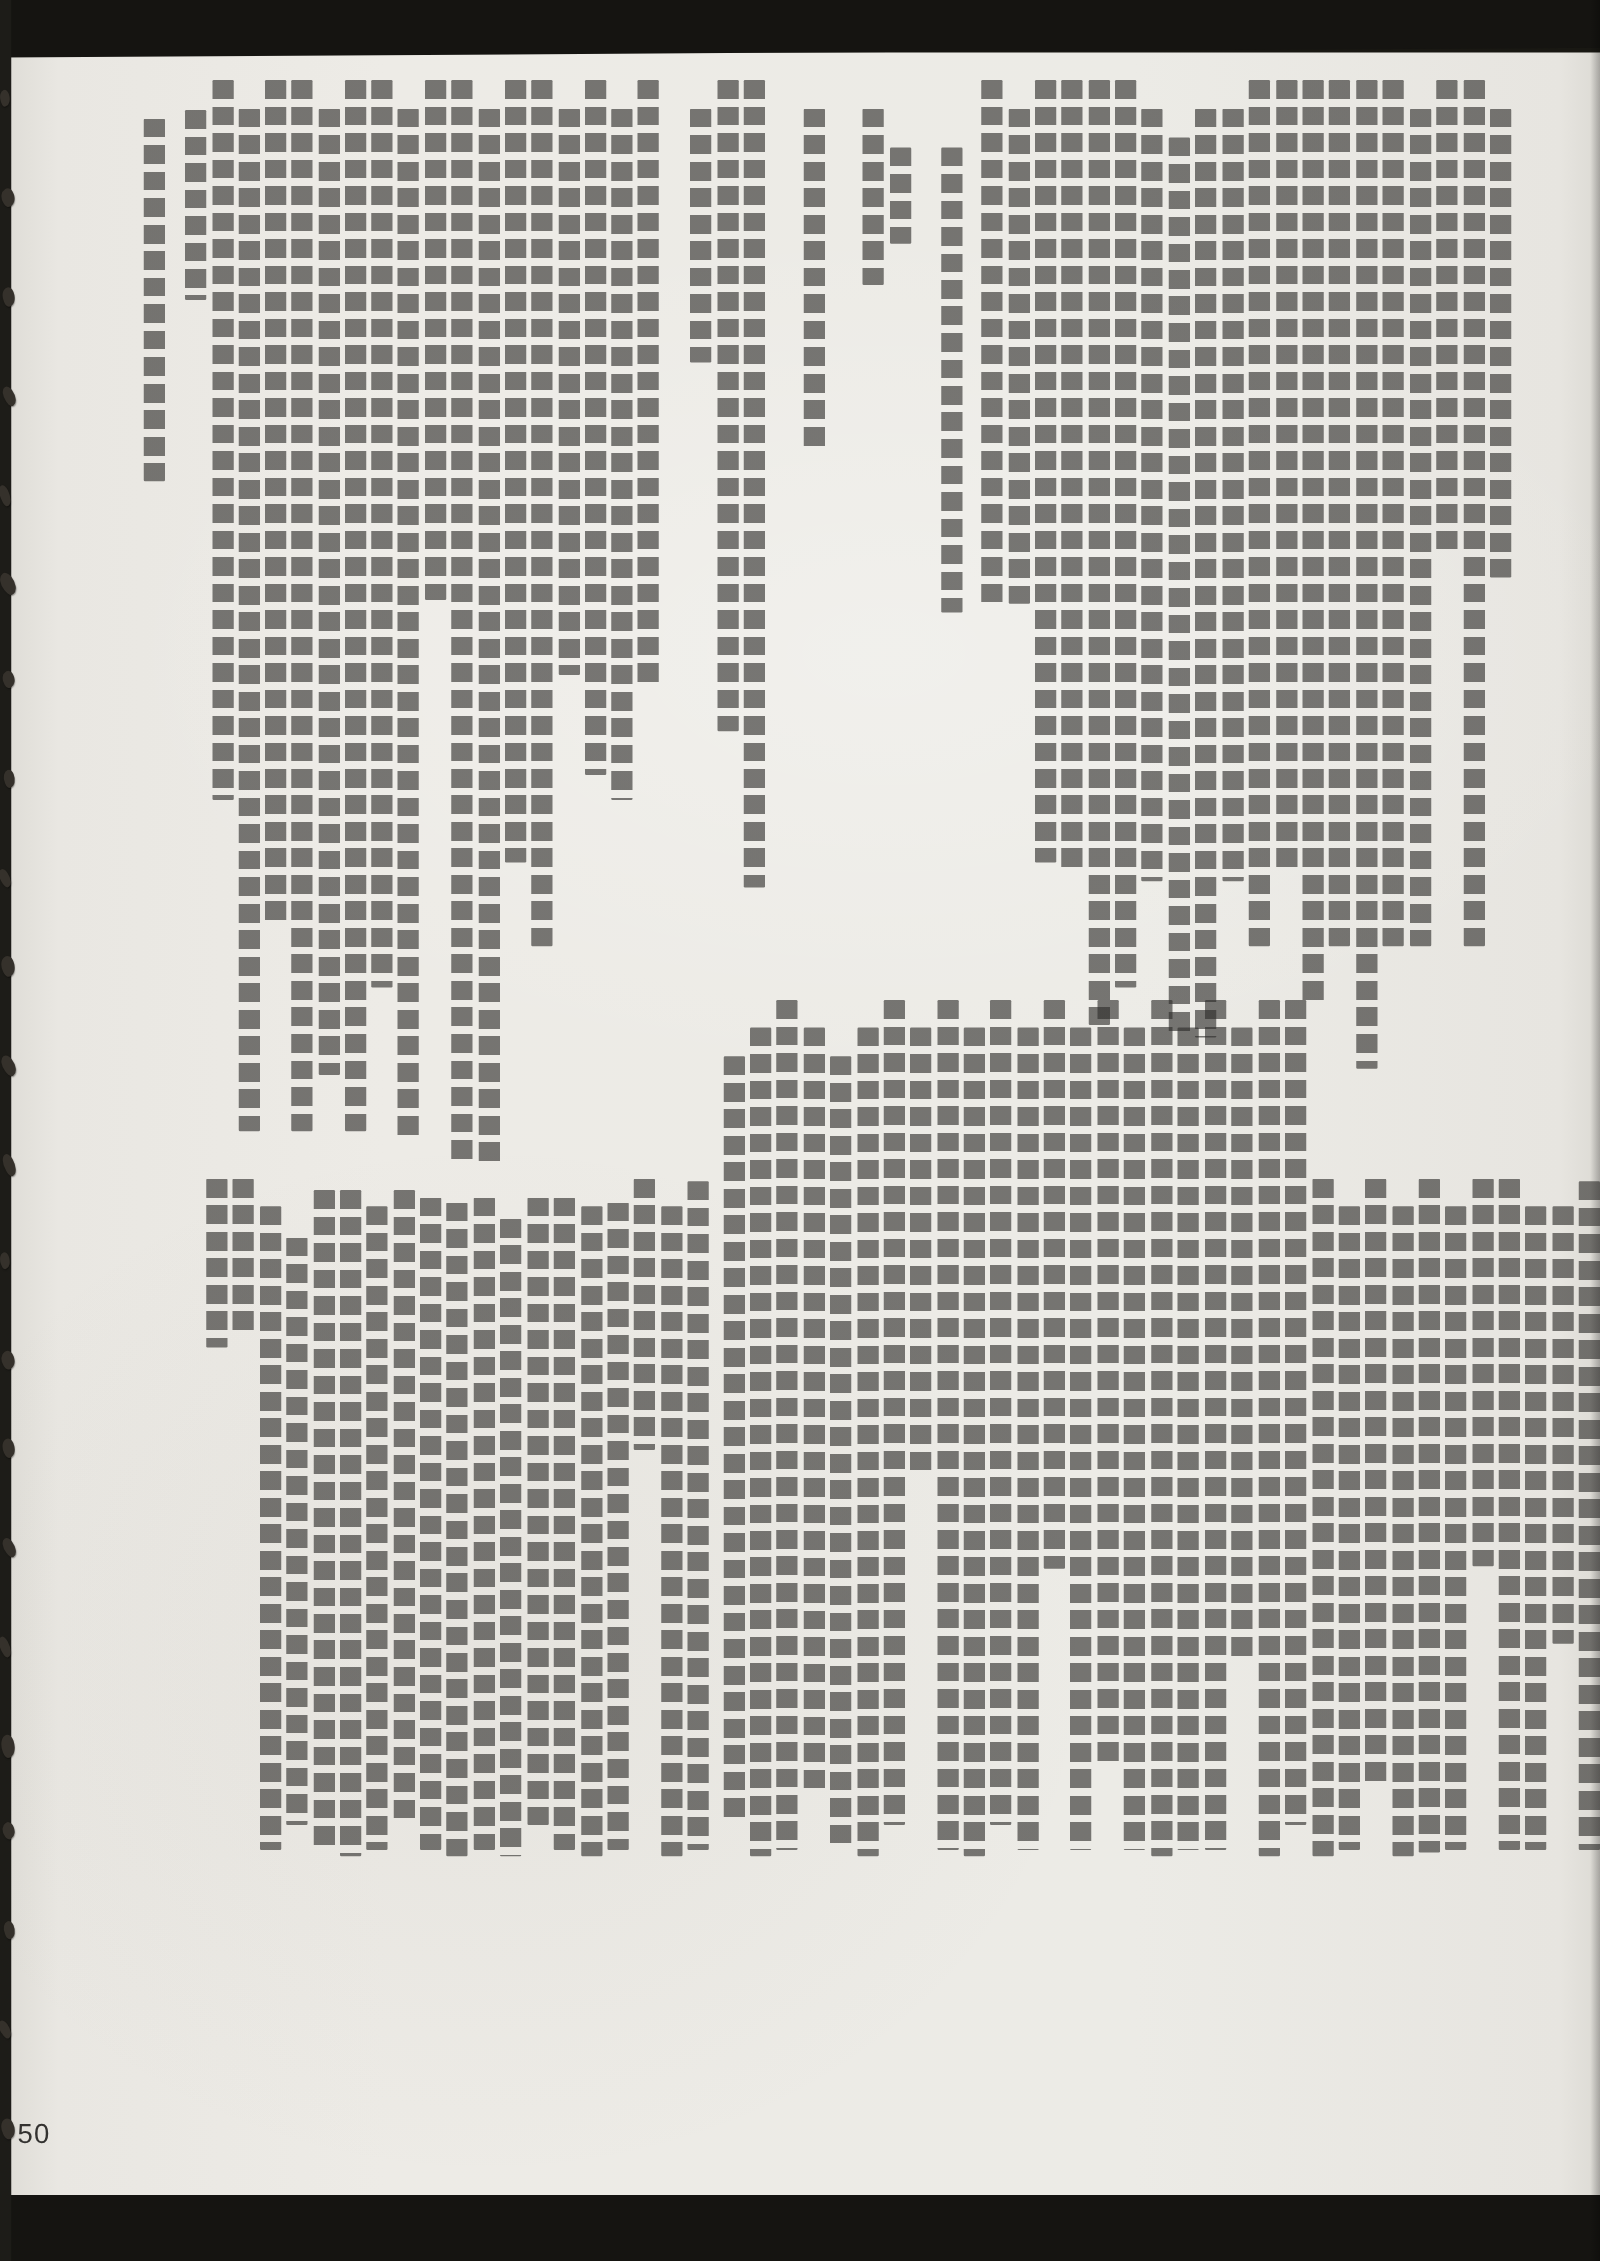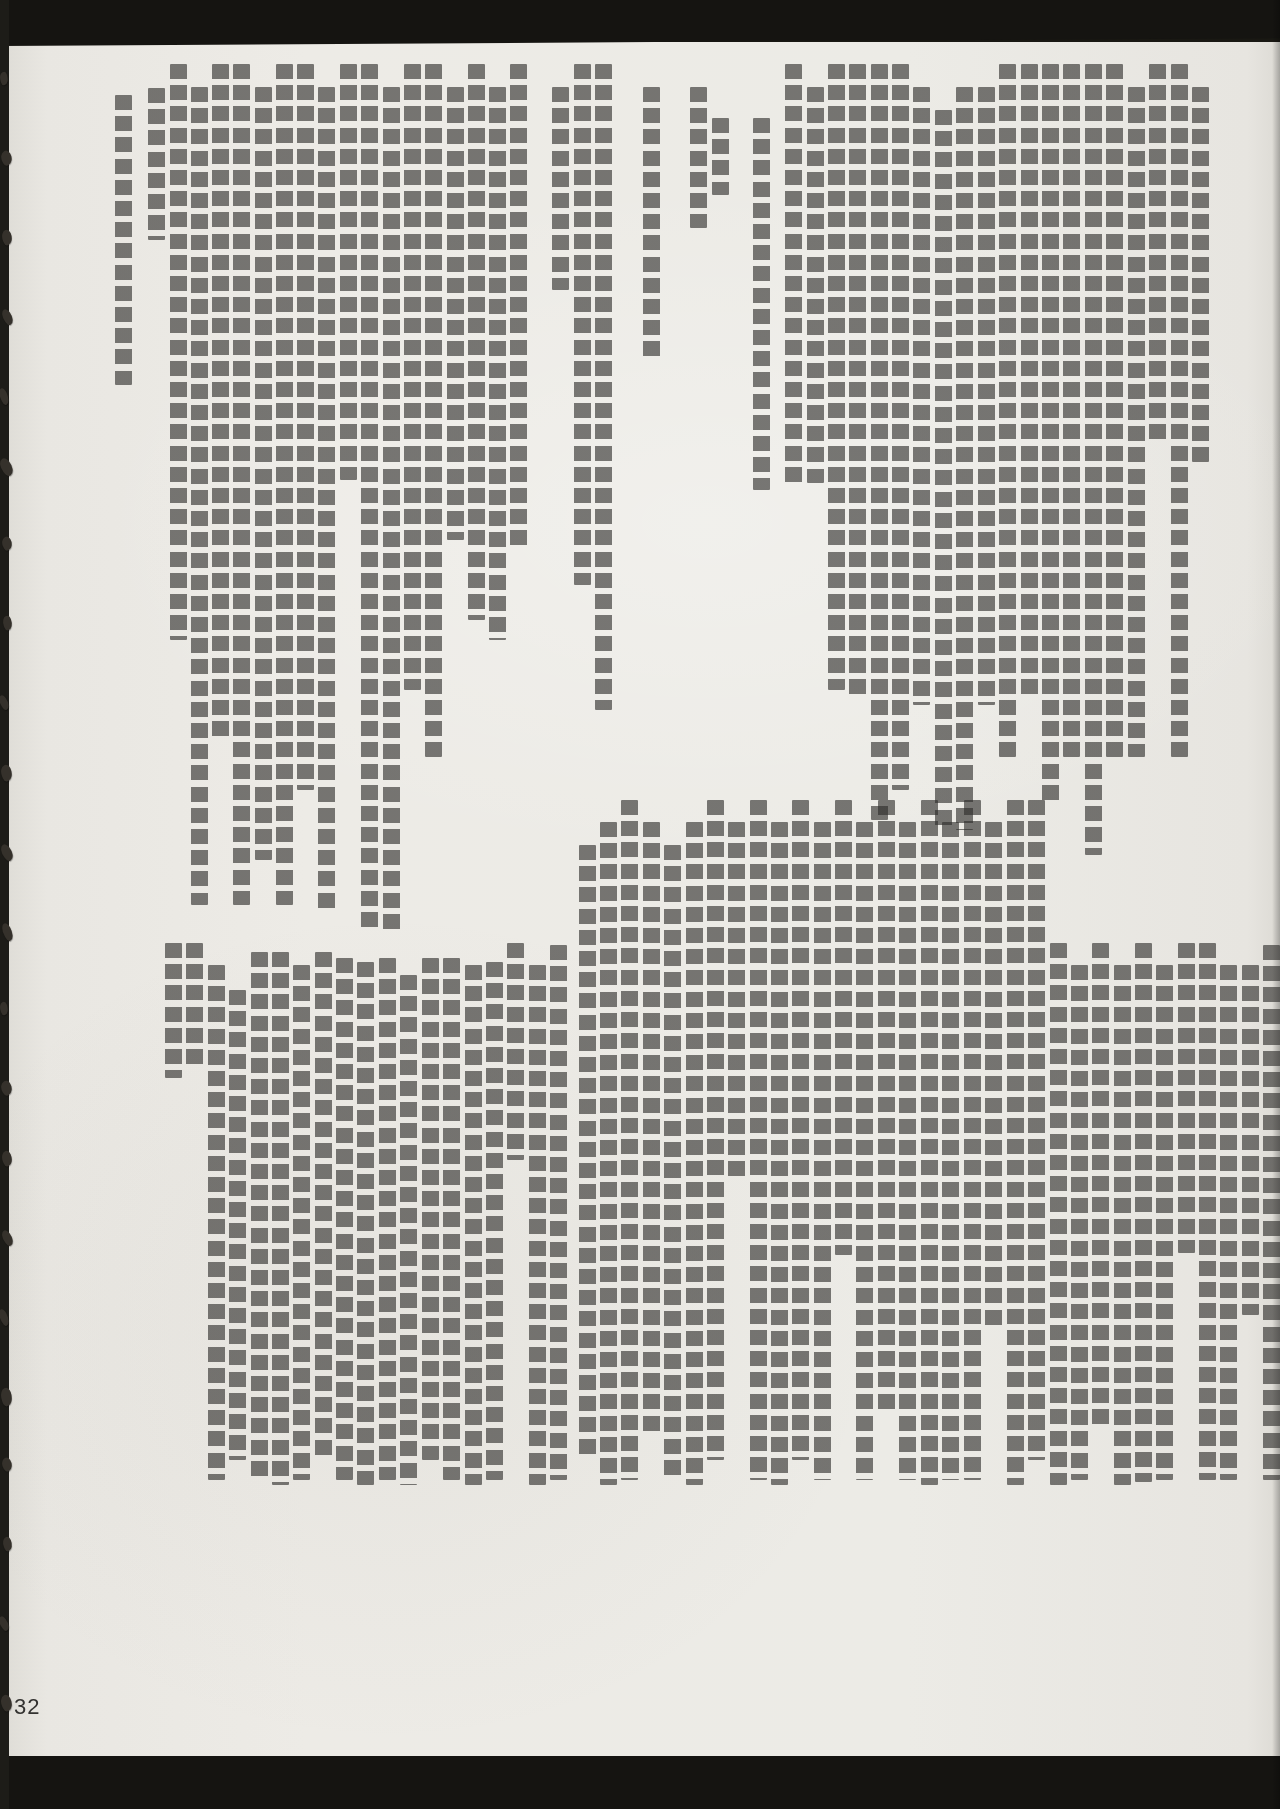--- a/index.html
+++ b/index.html
@@ -57,21 +57,21 @@
       <div class="hook" style="left: 2px; top: 1151px; width: 10px; height: 15px; transform: rotate(-24deg);"></div>
       <div class="hook" style="left: 3px; top: 1230px; width: 9px; height: 16px; transform: rotate(-37deg);"></div>
       <div class="hook" style="left: 0px; top: 1309px; width: 8px; height: 17px; transform: rotate(-28deg);"></div>
       <div class="hook" style="left: 1px; top: 1388px; width: 11px; height: 18px; transform: rotate(-19deg);"></div>
       <div class="hook" style="left: 2px; top: 1458px; width: 10px; height: 13px; transform: rotate(-32deg);"></div>
       <div class="hook" style="left: 3px; top: 1537px; width: 9px; height: 14px; transform: rotate(-23deg);"></div>
       <div class="hook" style="left: 0px; top: 1616px; width: 8px; height: 15px; transform: rotate(-36deg);"></div>
       <div class="hook" style="left: 1px; top: 1695px; width: 11px; height: 16px; transform: rotate(-27deg);"></div>
     </div>
   <div class="edge-right"></div>
-  <div class="page-number">32</div>
+  <div class="page-number">50</div>
 <div class="col" style="left: 1192px; top: 87px; height: 375px;"></div>
     <div class="col" style="left: 1171px; top: 64px; height: 693px;"></div>
     <div class="col" style="left: 1149px; top: 64px; height: 376px;"></div>
     <div class="col" style="left: 1128px; top: 87px; height: 670px;"></div>
     <div class="col" style="left: 1106px; top: 64px; height: 693px;"></div>
     <div class="col" style="left: 1085px; top: 64px; height: 791px;"></div>
     <div class="col" style="left: 1063px; top: 64px; height: 693px;"></div>
     <div class="col" style="left: 1042px; top: 64px; height: 741px;"></div>
     <div class="col" style="left: 1021px; top: 64px; height: 636px;"></div>
     <div class="col" style="left: 999px; top: 64px; height: 693px;"></div>

